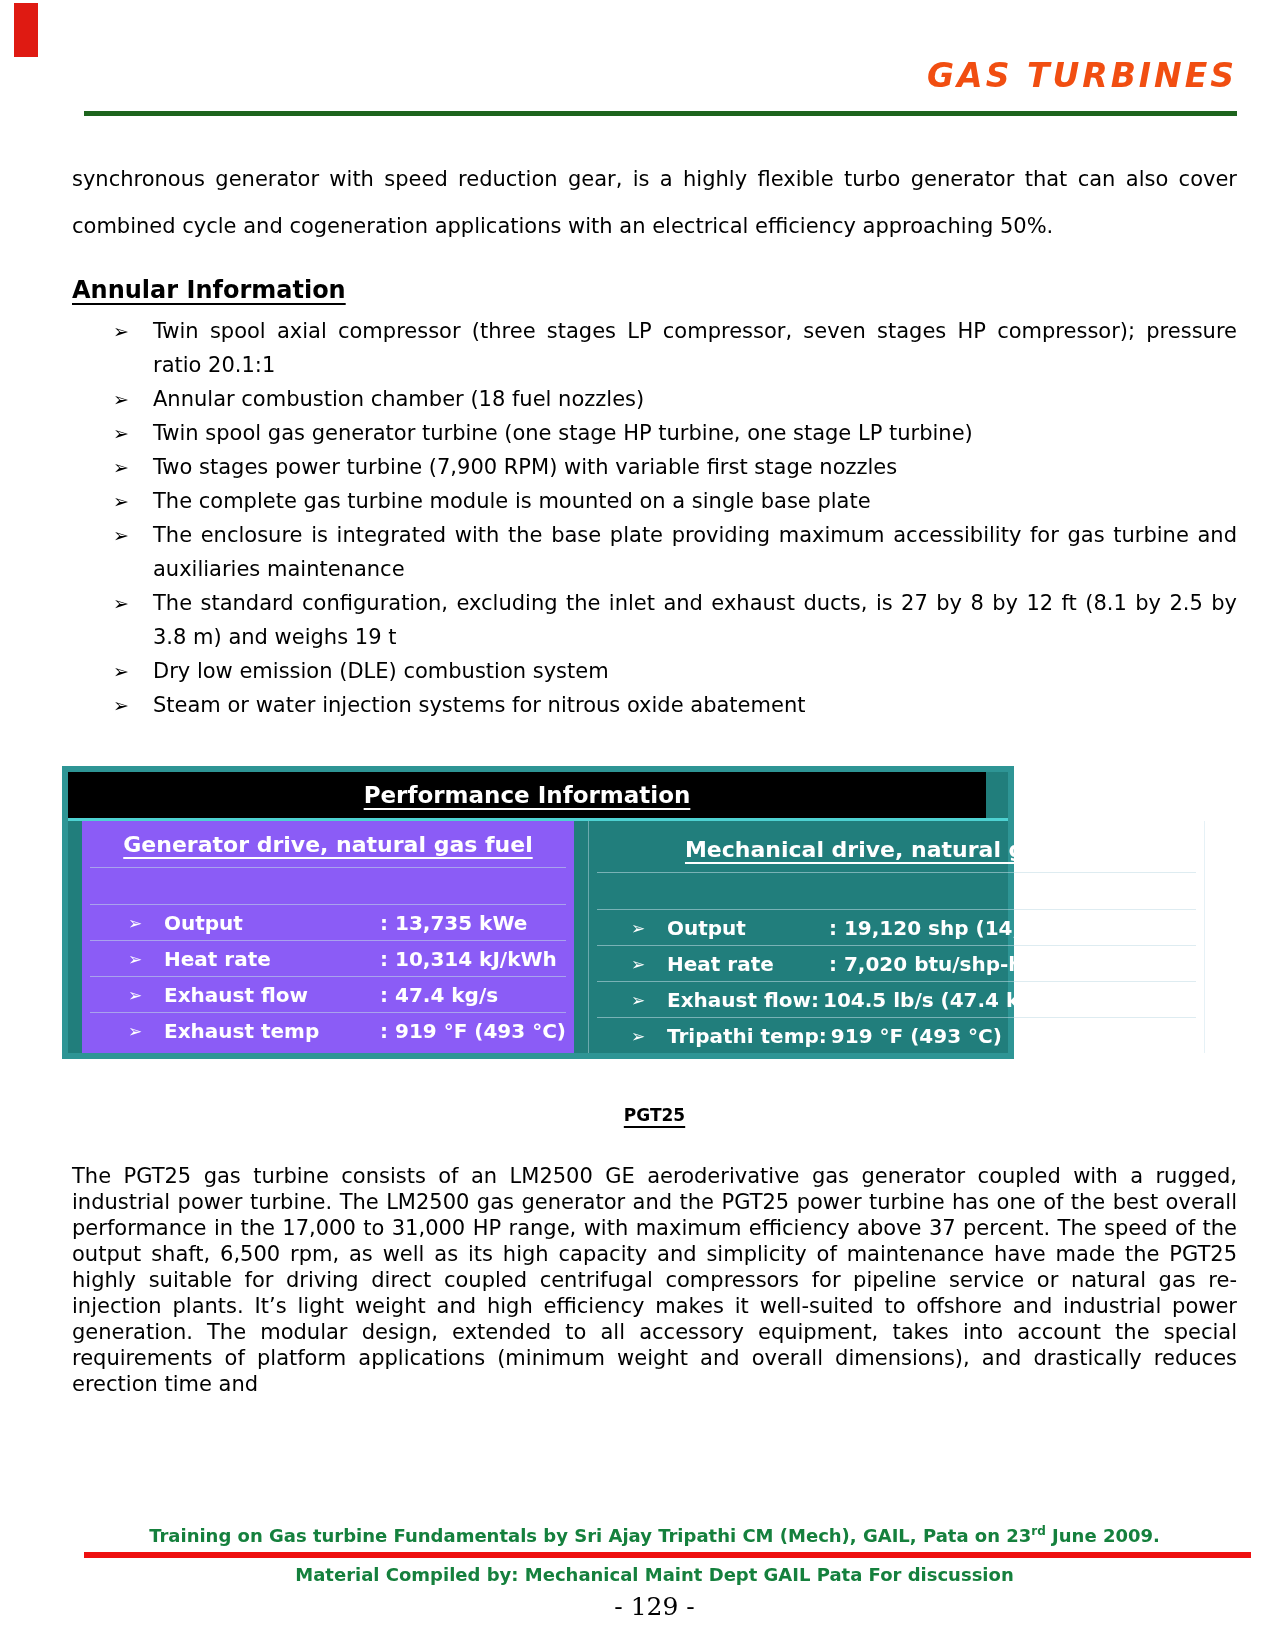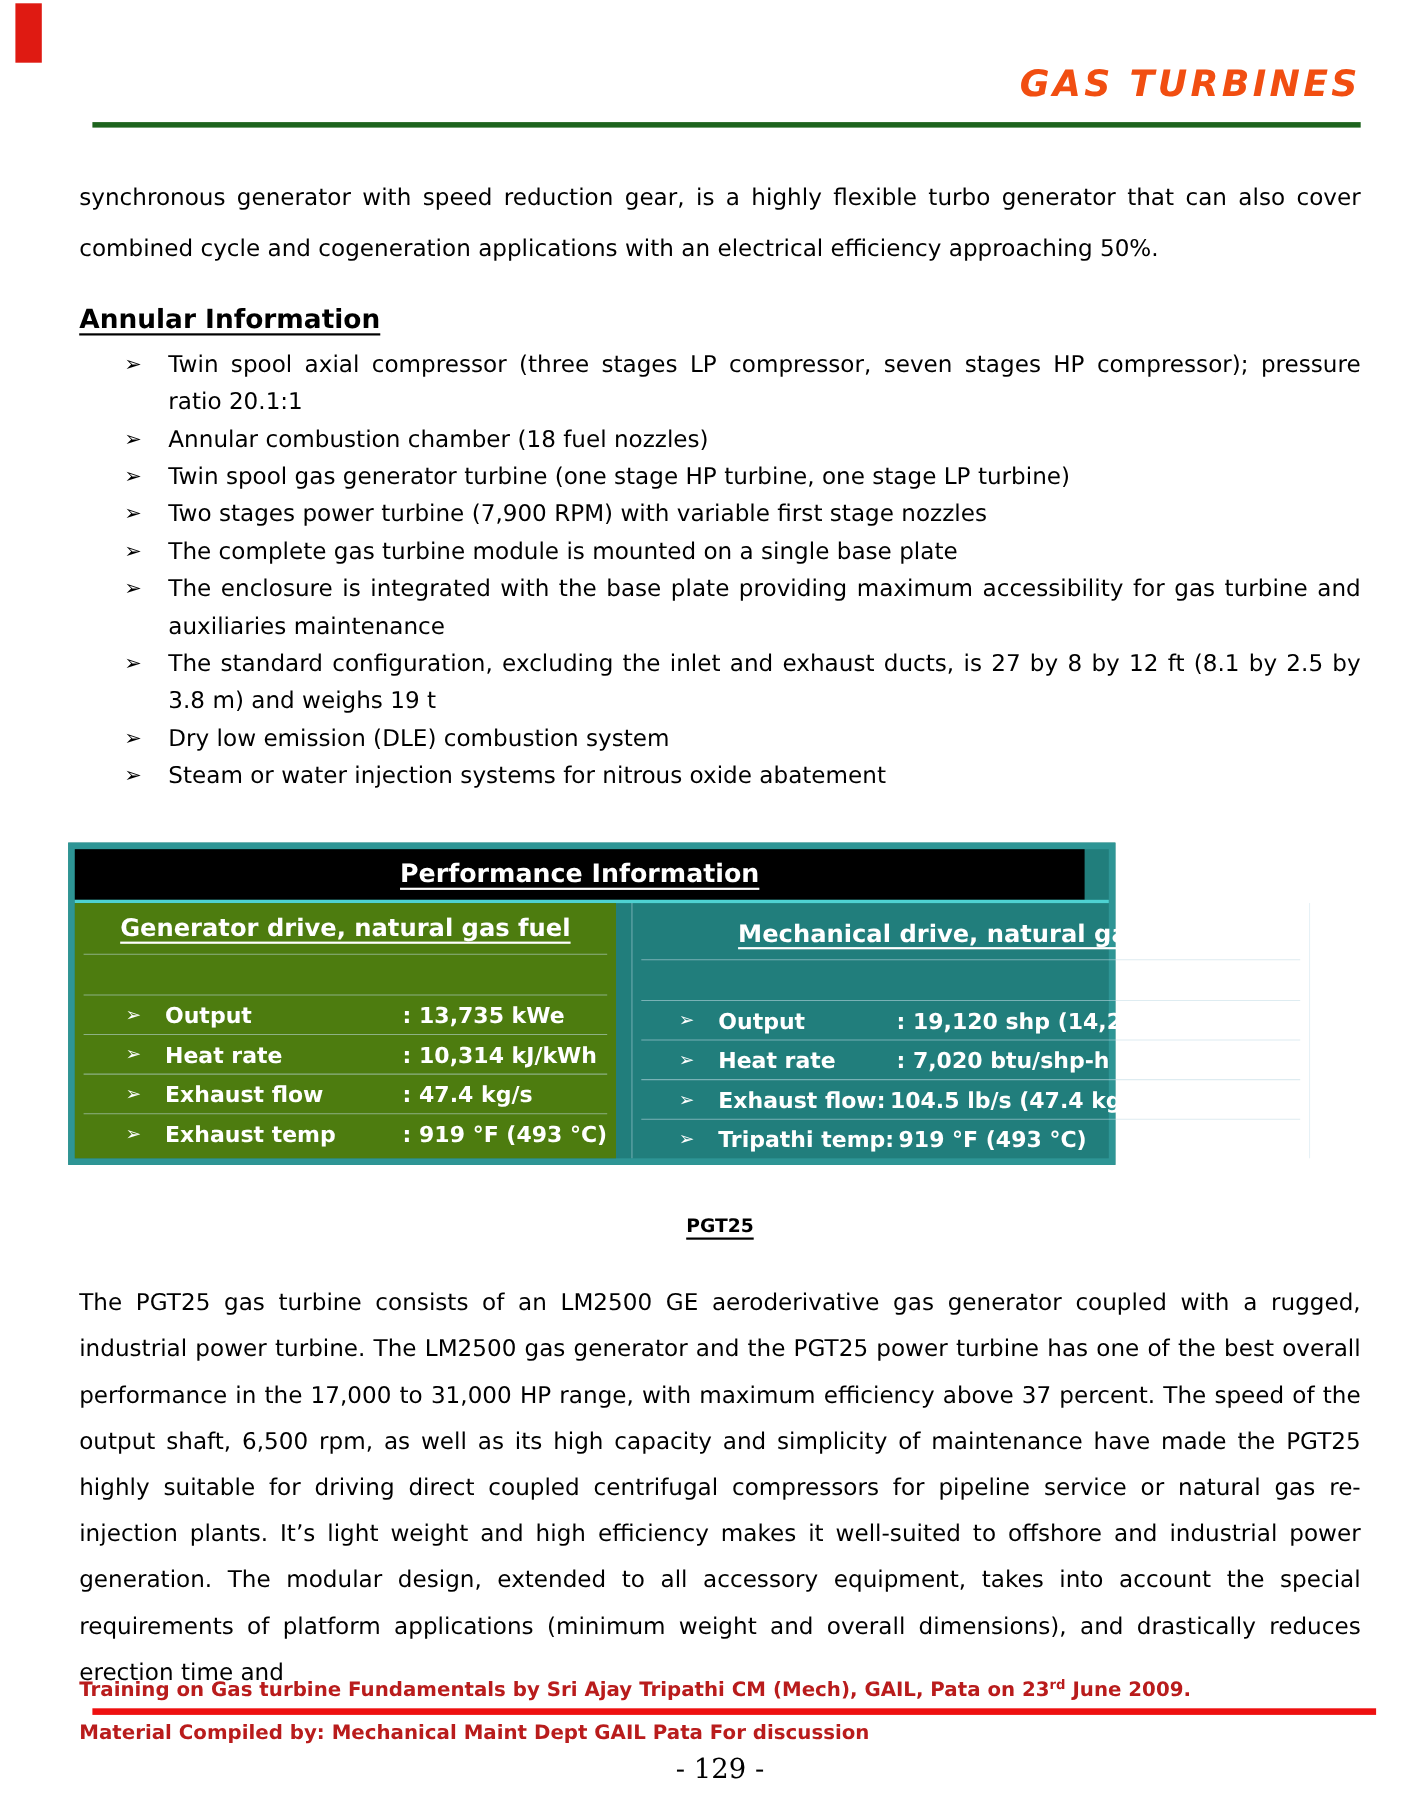--- a/index.html
+++ b/index.html
@@ -18,42 +18,42 @@
     text-decoration-thickness:2px;text-underline-offset:5px;}
   ul.bullets{list-style:none;margin:10px 0 0 0;padding:0;}
   ul.bullets li{position:relative;padding-left:81px;font-size:21px;line-height:34px;text-align:justify;}
   ul.bullets li .arrow{position:absolute;left:41px;top:0;font-size:19px;}
   
   .perf-table{margin:44px 0 0 -10px;width:952px;background:#217e7c;border:6px solid #2e9595;box-sizing:border-box;}
   .pt-title{background:#000000;height:46px;margin-right:22px;display:flex;align-items:center;justify-content:center;}
   .pt-title span{color:#fff;font-weight:bold;font-size:23px;text-decoration:underline;text-underline-offset:5px;}
   .pt-cyan{height:3px;background:#4ed2d2;}
   .pt-cols{display:flex;min-height:232px;align-items:stretch;color:#fff;font-weight:bold;}
-  .pt-left{width:518px;background:#4d7c0f;display:flex;flex-direction:column;}
+  .pt-left{width:518px;background:#8b5cf6;display:flex;flex-direction:column;margin-left:14px;}
   .pt-right{flex:1;display:flex;flex-direction:column;margin-left:14px;margin-right:87px;
     border-left:1px solid rgba(200,225,235,.45);border-right:1px solid rgba(200,225,235,.45);justify-content:flex-end;}
   .pt-colhead{height:46px;display:flex;align-items:center;justify-content:center;font-size:22px;}
   .pt-colhead span{text-decoration:underline;text-underline-offset:5px;}
   .pt-inner{margin:0 8px;display:flex;flex-direction:column;}
   .pt-blank{height:36px;border-top:1px solid rgba(195,220,230,.55);}
   .pt-row{height:35px;border-top:1px solid rgba(195,220,230,.55);display:flex;align-items:center;
     font-size:20px;white-space:nowrap;}
   .pt-left .pt-row{padding-left:38px;}
   .pt-right .pt-row{padding-left:34px;}
   .pt-row .arrow{width:36px;font-size:17px;}
   .pt-row .lbl.lw{min-width:212px;}
   .pt-row .lbl.w{min-width:158px;}
   .pt-row .lbl{margin-right:4px;}
   
   .pgt-heading{margin-top:46px;text-align:center;font-size:17px;font-weight:bold;}
   .pgt-heading span{text-decoration:underline;text-decoration-thickness:2px;text-underline-offset:5px;}
-  .pgt-body{margin-top:38px;line-height:42px;}
+  .pgt-body{margin-top:38px;line-height:26px;}
   
   .footer{position:absolute;left:72px;top:1518px;width:1165px;}
-  .f-line1,.f-line2{text-align:left;font-size:18px;font-weight:bold;color:#b91c1c;white-space:nowrap;line-height:26px;}
+  .f-line1,.f-line2{text-align:center;font-size:18px;font-weight:bold;color:#15803d;white-space:nowrap;line-height:26px;}
   .f-line1 sup{font-size:12px;}
   .red-rule{height:6px;background:#ee1010;margin-left:12px;margin-right:-14px;margin-top:3px;}
   .f-line2{margin-top:4px;}
   .f-page{text-align:center;font-family:"DejaVu Serif",serif;font-size:25px;color:#000;margin-top:4px;font-weight:normal;}
 </style>
 </head>
 <body>
 
 <div class="corner-mark"></div>
 

